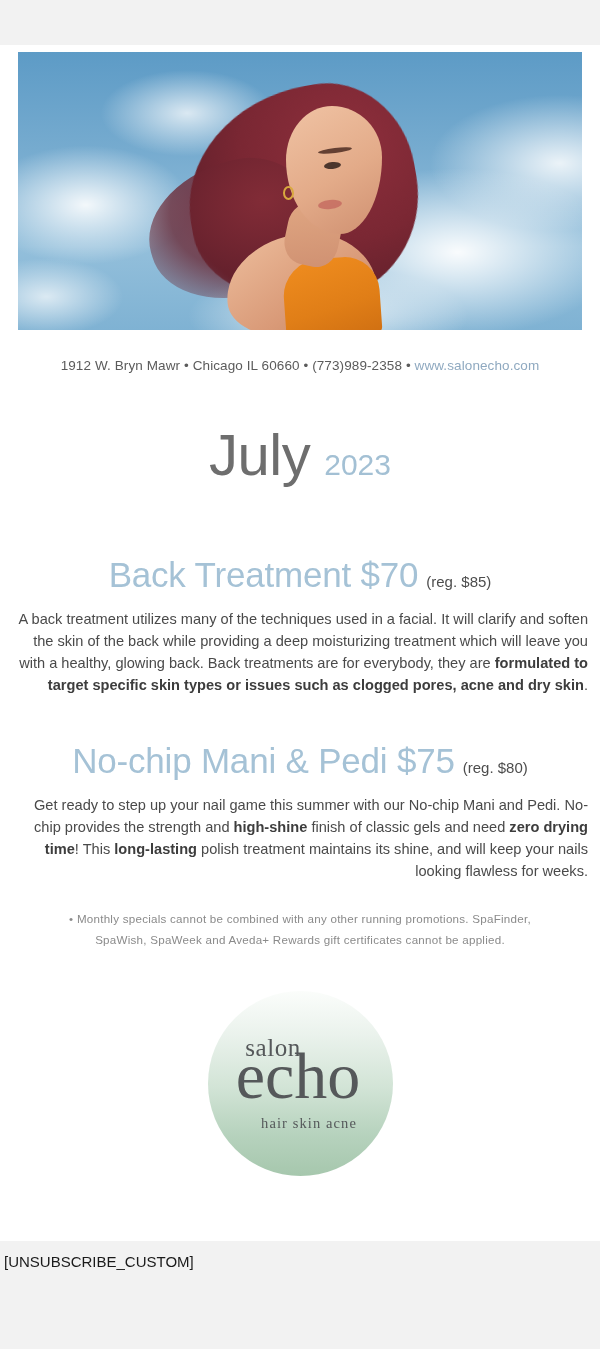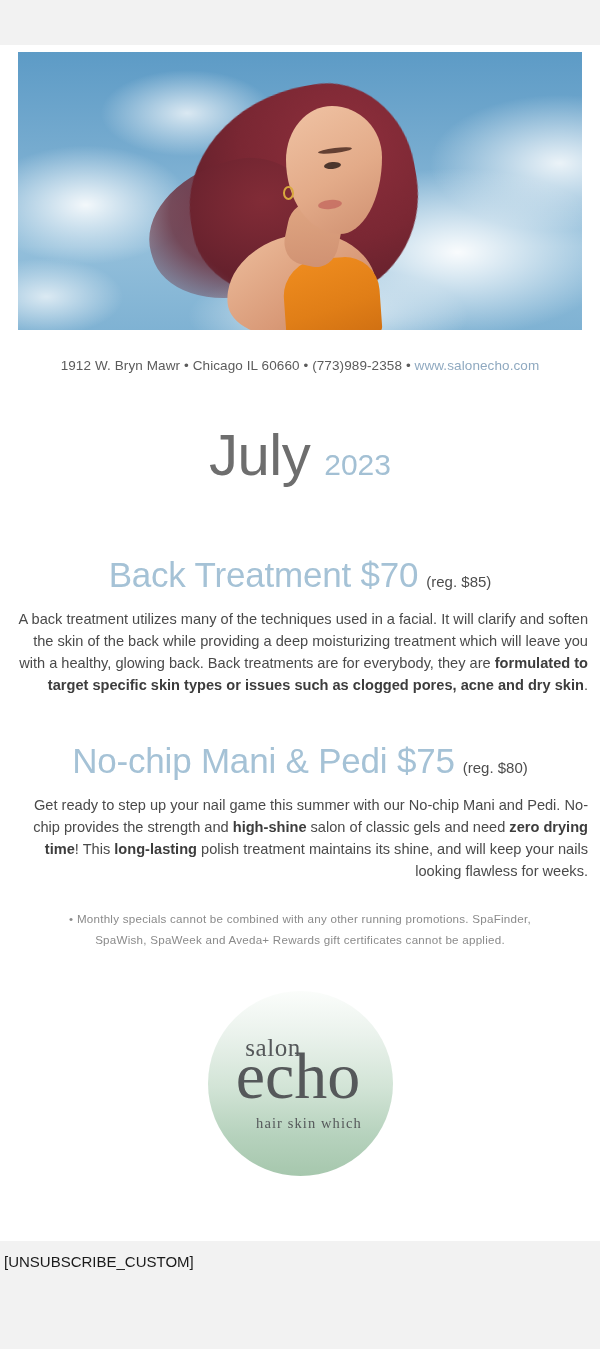--- a/index.html
+++ b/index.html
@@ -330,34 +330,34 @@
     <div class="offer-body">
       <span>A back treatment utilizes many of the techniques used in a facial. It will clarify and soften the skin of the back while providing a deep moisturizing treatment which will leave you with a healthy, glowing back. Back treatments are for everybody, they are </span><b>formulated to target specific skin types or issues such as clogged pores, acne and dry skin</b><span>.</span>
     </div>
   </div>
 
   <div class="offer offer-2">
     <div class="offer-head">
       <span class="offer-title">No-chip Mani &amp; Pedi $75</span><span class="offer-reg">(reg. $80)</span>
     </div>
     <div class="offer-body">
-      <span>Get ready to step up your nail game this summer with our No-chip Mani and Pedi. No-chip provides the strength and </span><b>high-shine</b><span> salon of classic gels and need </span><b>zero drying time</b><span>! This </span><b>long-lasting</b><span> polish treatment maintains its shine, and will keep your nails looking flawless for weeks.</span>
+      <span>Get ready to step up your nail game this summer with our No-chip Mani and Pedi. No-chip provides the strength and </span><b>high-shine</b><span> finish of classic gels and need </span><b>zero drying time</b><span>! This </span><b>long-lasting</b><span> polish treatment maintains its shine, and will keep your nails looking flawless for weeks.</span>
     </div>
   </div>
 
   <div class="disclaimer">
     <div>• Monthly specials cannot be combined with any other running promotions. SpaFinder,</div>
     <div>SpaWish, SpaWeek and Aveda+ Rewards gift certificates cannot be applied.</div>
   </div>
 
   <div class="logo-wrap">
     <div class="logo-circle">
       <div class="logo-salon">salon</div>
       <div class="logo-echo">echo</div>
-      <div class="logo-tag">hair  skin  which</div>
+      <div class="logo-tag">hair  skin  acne</div>
     </div>
   </div>
 
   <div class="body-bottom-pad"></div>
 </div>
 
 <div class="footer">
   <div class="unsubscribe">[UNSUBSCRIBE_CUSTOM]</div>
 </div>
 

